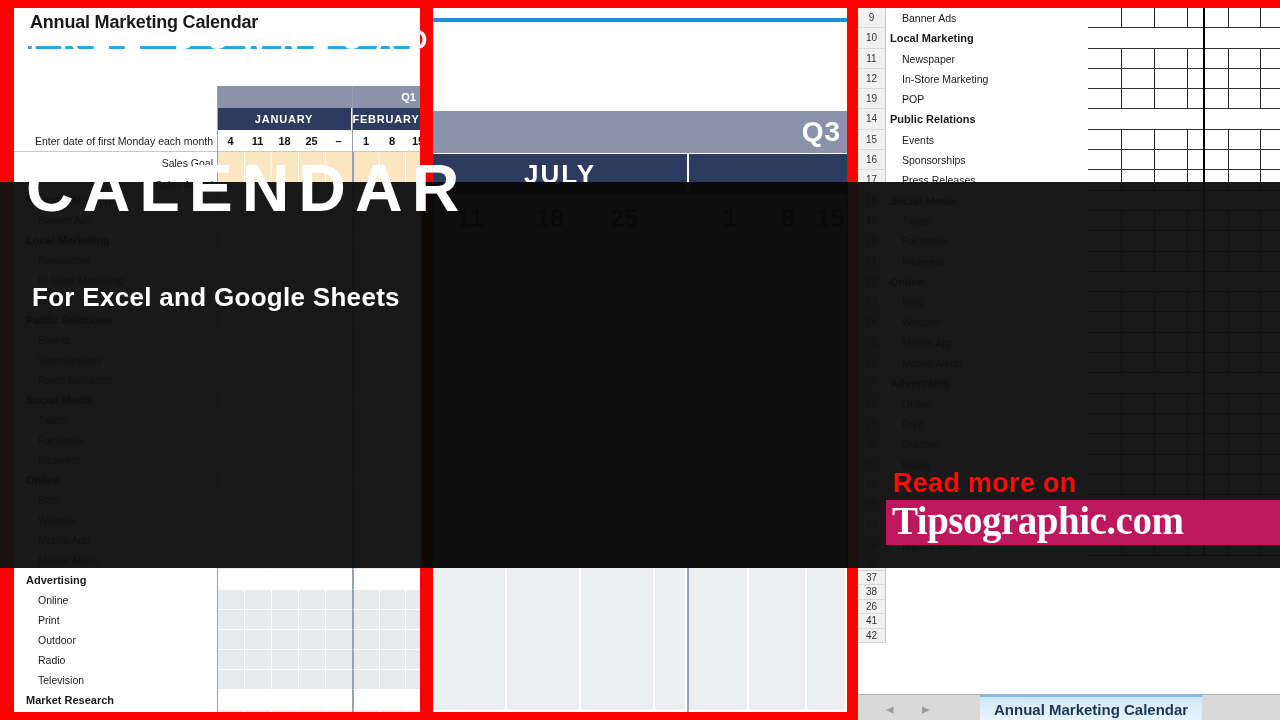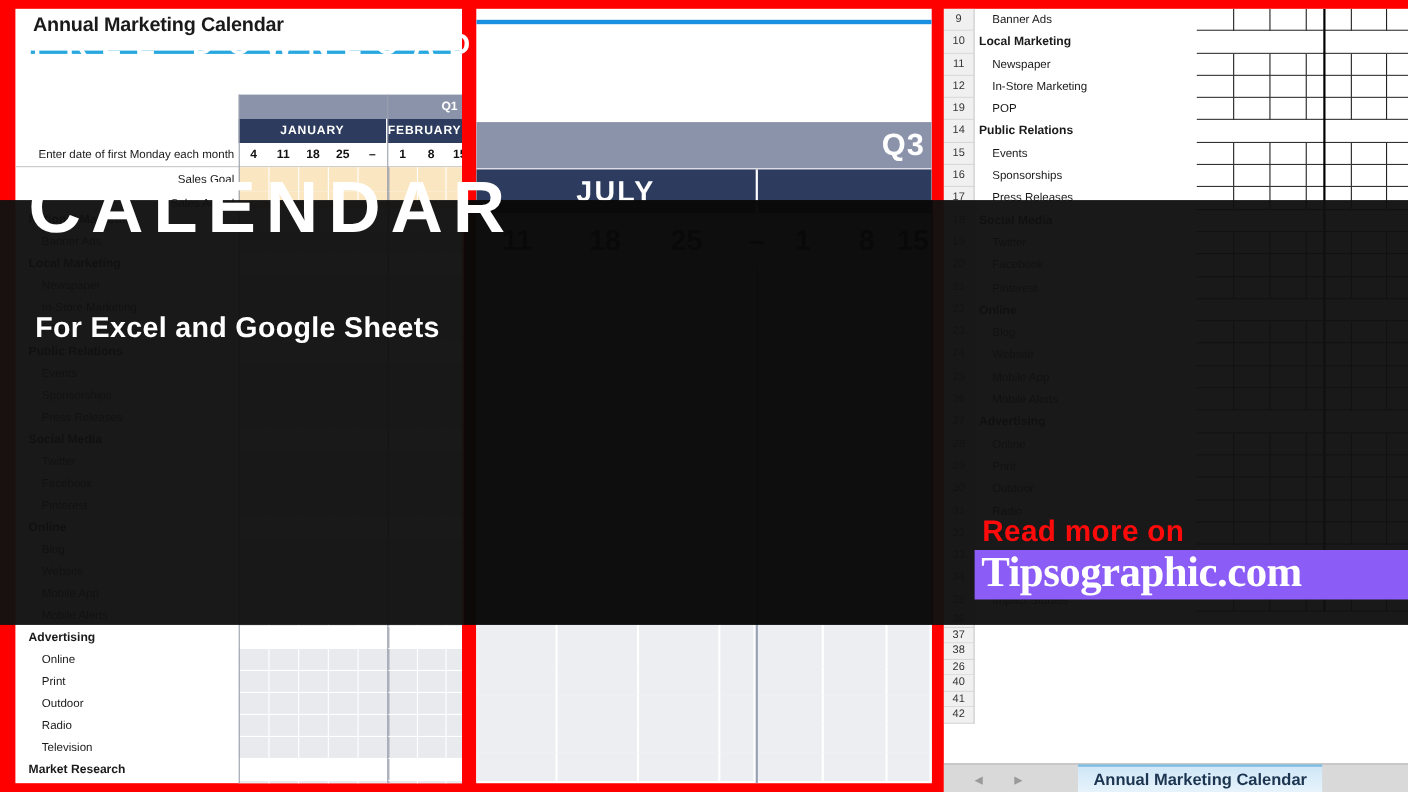--- a/index.html
+++ b/index.html
@@ -119,21 +119,21 @@
   .ov-l1 { position:absolute; left:26px; top:65px; color:#fff; font-size:66px;
            font-weight:bold; letter-spacing:9px; line-height:1; }
   .ov-l2 { position:absolute; left:26px; top:155px; color:#fff; font-size:66px;
            font-weight:bold; letter-spacing:9px; line-height:1; }
   .ov-sub { position:absolute; left:32px; top:282px; color:#fff; font-size:26px;
             font-weight:bold; letter-spacing:.3px; }
 
   .readmore { position:absolute; left:893px; top:468px; color:#ff0a0a; font-size:27px;
               font-weight:bold; letter-spacing:.3px; }
   .tipsobar { position:absolute; left:886px; top:500px; width:394px; height:45px;
-              background:#8b5cf6; }
+              background:#be185d; }
   .tipsobar span { position:absolute; left:6px; top:-2px; color:#ffffff; font-size:39px;
                    font-family:"Liberation Serif", serif; font-weight:bold; letter-spacing:-.5px; }
 </style>
 </head>
 <body>
 
 <div id="stage">
 
   <div class="panel" id="panel-left">
     <div class="sheet-title">Annual Marketing Calendar</div>
@@ -1025,23 +1025,20 @@
         <div class="r-blank">
           <div class="rn">37</div>
         </div>
         <div class="r-blank">
           <div class="rn">38</div>
         </div>
         <div class="r-blank">
           <div class="rn">26</div>
         </div>
         <div class="r-blank">
-          <div class="rn">40</div>
-        </div>
-        <div class="r-blank">
           <div class="rn">41</div>
         </div>
         <div class="r-blank">
           <div class="rn">42</div>
         </div>
       </div>
 
     <div class="tabbar">
       <div class="navbtns">
         <span style="left:10px">◂</span>

